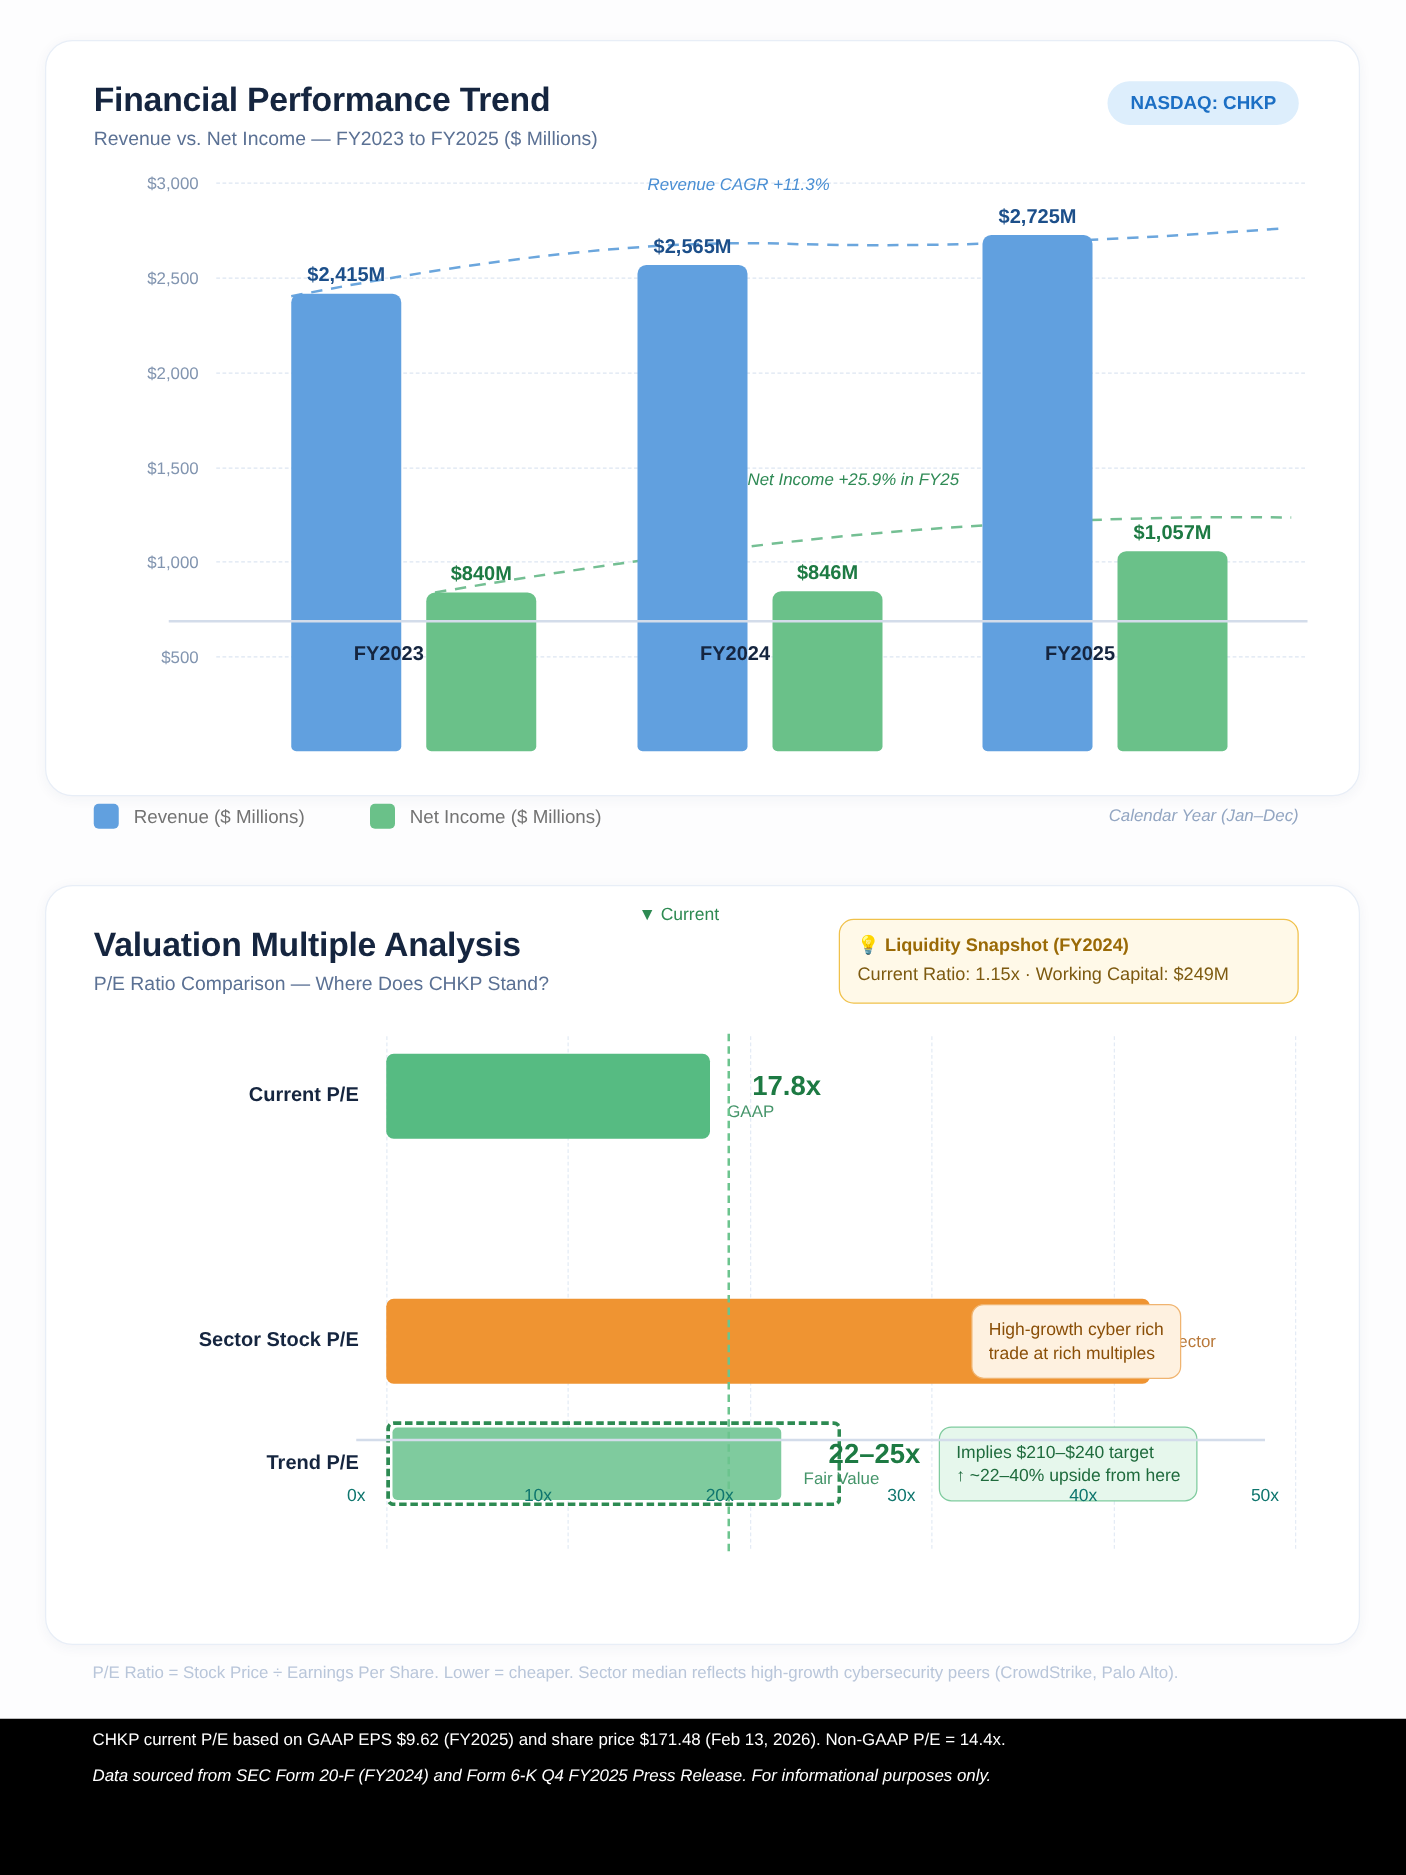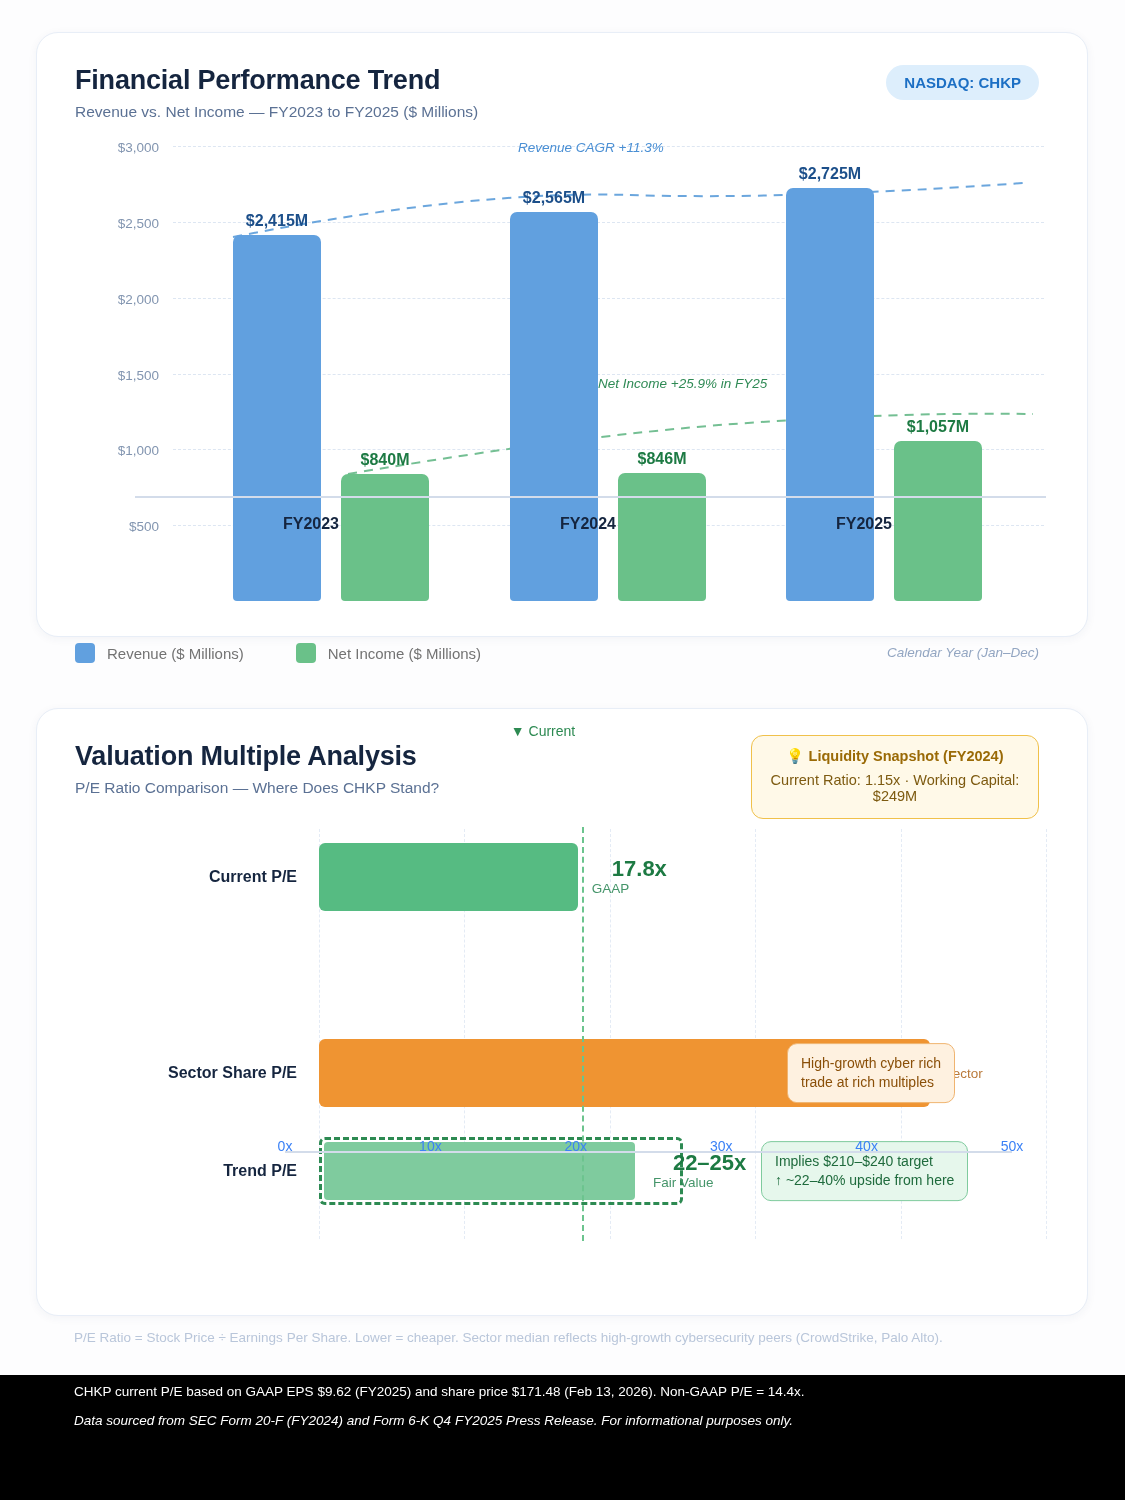--- a/index.html
+++ b/index.html
@@ -87,33 +87,32 @@
   .lg-swatch { width: 20px; height: 20px; border-radius: 4px; margin-right: 12px; }
   .lg-text { font-size: 15px; color: #737373; }
   #calendar-note {
     position: absolute; right: 48px; top: 612px;
     font-size: 13.5px; font-style: italic; color: #93a6c2;
   }
 
   
   #liquidity-box {
     position: absolute; right: 48px; top: 26px;
-    width: 288px; padding: 12px 14px 14px;
+    width: 368px; padding: 12px 14px 14px;
     background: #fff9e8; border: 1.5px solid #f0c14b; border-radius: 12px;
-    text-align: center;
   }
   #liquidity-title { font-size: 14.5px; font-weight: bold; color: #9a6a06; margin-bottom: 7px; }
   #liquidity-body  { font-size: 14.5px; color: #7d5a10; }
 
   
   #chart2 { position: absolute; left: 38px; top: 88px; width: 975px; height: 500px; }
-  #plot2 { position: absolute; left: 244px; top: 32px; width: 727px; height: 410px; }
+  #plot2 { position: absolute; left: 234px; top: 32px; width: 727px; height: 410px; }
   .vgrid { position: absolute; top: 0; bottom: 0; width: 0; border-left: 1px dashed #e4ebf5; }
   #axis2 { position: absolute; left: 248px; top: 442px; width: 727px; height: 2px; background: #d3dcea; }
-  .xtick2 { position: absolute; top: 429px; transform: translateX(-50%); font-size: 14px; color: #3b82f6; }
+  .xtick2 { position: absolute; top: 479px; transform: translateX(-50%); font-size: 14px; color: #0f766e; }
 
   .hbar-row { position: absolute; left: 0; width: 100%; }
   .hbar-name {
     position: absolute; right: 100%; margin-right: 22px; top: 50%;
     transform: translateY(-50%); white-space: nowrap;
     font-size: 16px; font-weight: bold; color: #15253f;
   }
   .hbar { position: absolute; left: 0; top: 0; height: 100%; border-radius: 6px; }
   .hbar.green { background: #56bb82; }
   .hbar.blue  { background: #4d93da; }
@@ -273,21 +272,21 @@
           <span class="hbar-name">Current P/E</span>
           <div class="hbar green" style="width:258.8px"></div>
           <div class="hval green" style="left:258.8px">
             <span class="num">17.8x</span>
             <span class="sub">GAAP</span>
           </div>
         </div>
 
 
         <div class="hbar-row" style="top:210px;height:68px">
-          <span class="hbar-name">Sector Share P/E</span>
+          <span class="hbar-name">Sector Stock P/E</span>
           <div class="hbar orange" style="width:610.7px"></div>
           <div class="hval orange" style="left:610.7px">
             <span class="num"></span>
             <span class="sub">Sector</span>
           </div>
           <div class="callout orange" style="left:468px">
             <div>High-growth cyber rich</div>
             <div>trade at rich multiples</div>
           </div>
         </div>

